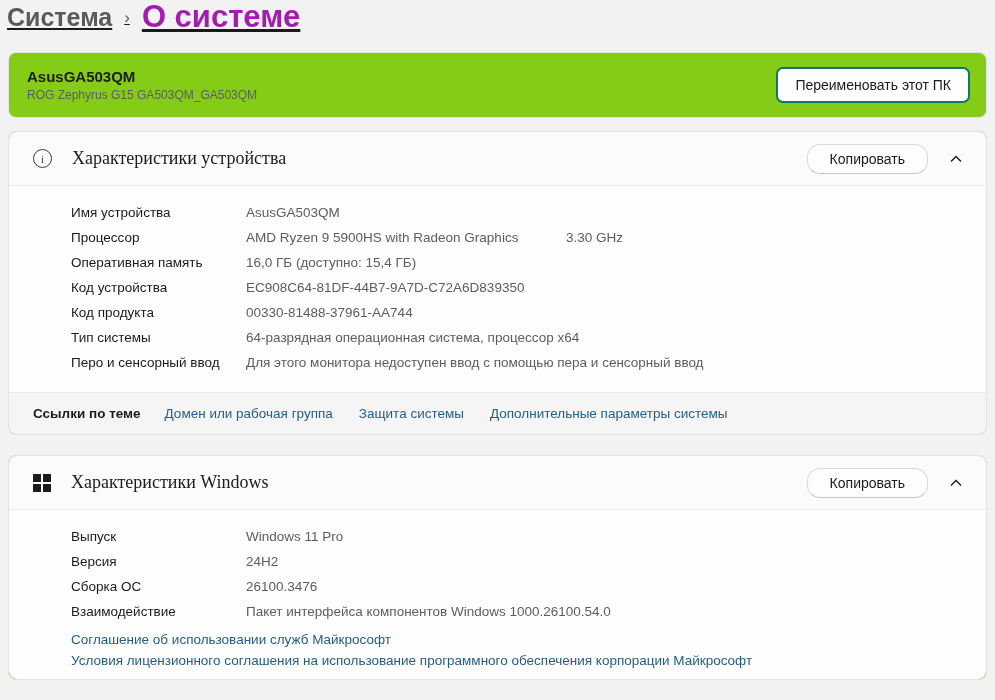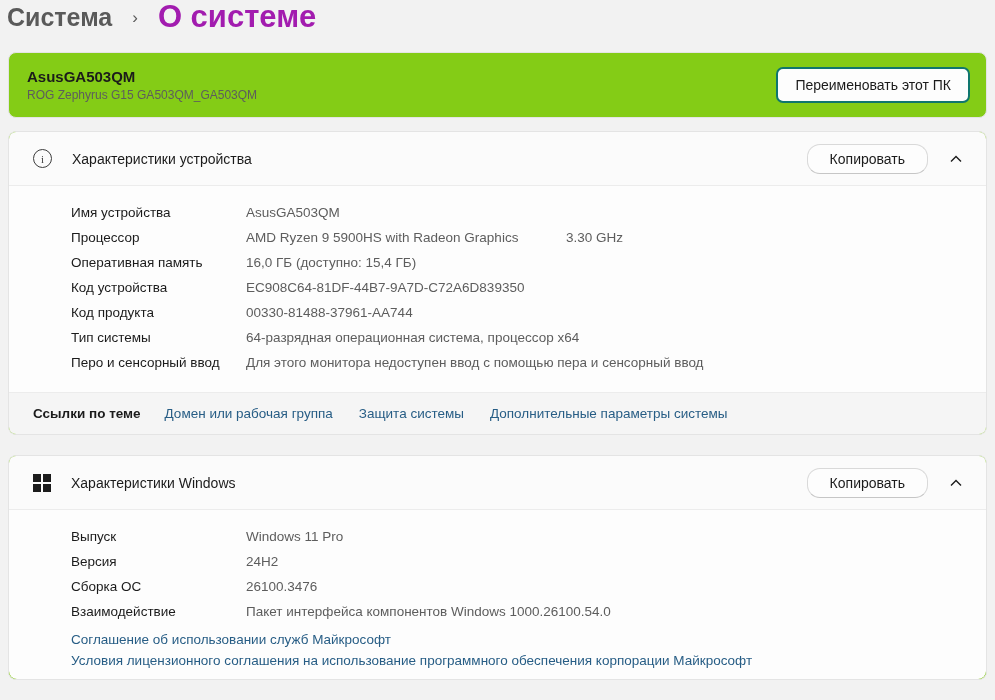--- a/index.html
+++ b/index.html
@@ -10,21 +10,22 @@
     color:#1b1b1b;
     overflow:hidden;
     -webkit-font-smoothing:antialiased;
   }
   
   .breadcrumb {
     height:34px;
     padding-left:7px;
     display:flex;
     align-items:center;
-    gap:20px;
+    gap:12px;
+    text-decoration:underline;
   }
   .breadcrumb .parent { font-size:25px; font-weight:700; color:#5a5a5a; }
   .breadcrumb .sep    { font-size:17px; color:#5a5a5a; padding-top:2px; }
   .breadcrumb .current{ font-size:31px; font-weight:700; color:#a21caf; }
 
   
   .card {
     margin:0 8px;
     width:979px;
     background:#84cc16;
@@ -57,21 +58,21 @@
 
   .expander { margin-top:13px; }
   .exp-header {
     height:53px;
     display:flex;
     align-items:center;
     padding:0 16px 0 24px;
     background:#fbfbfb;
     cursor:pointer;
   }
-  .exp-title { font-size:14px; color:#1b1b1b; margin-left:20px; }
+  .exp-title { font-size:18px; color:#1b1b1b; margin-left:20px;font-family:Liberation Serif, serif; }
   .spacer { flex:1; }
   .copy-btn {
     font-family:inherit;
     font-size:14px;
     color:#1b1b1b;
     background:#fdfdfd;
     border:1px solid #d9d9d9;
     border-bottom-color:#c6c6c6;
     border-radius:13px;
     padding:6px 22px;

